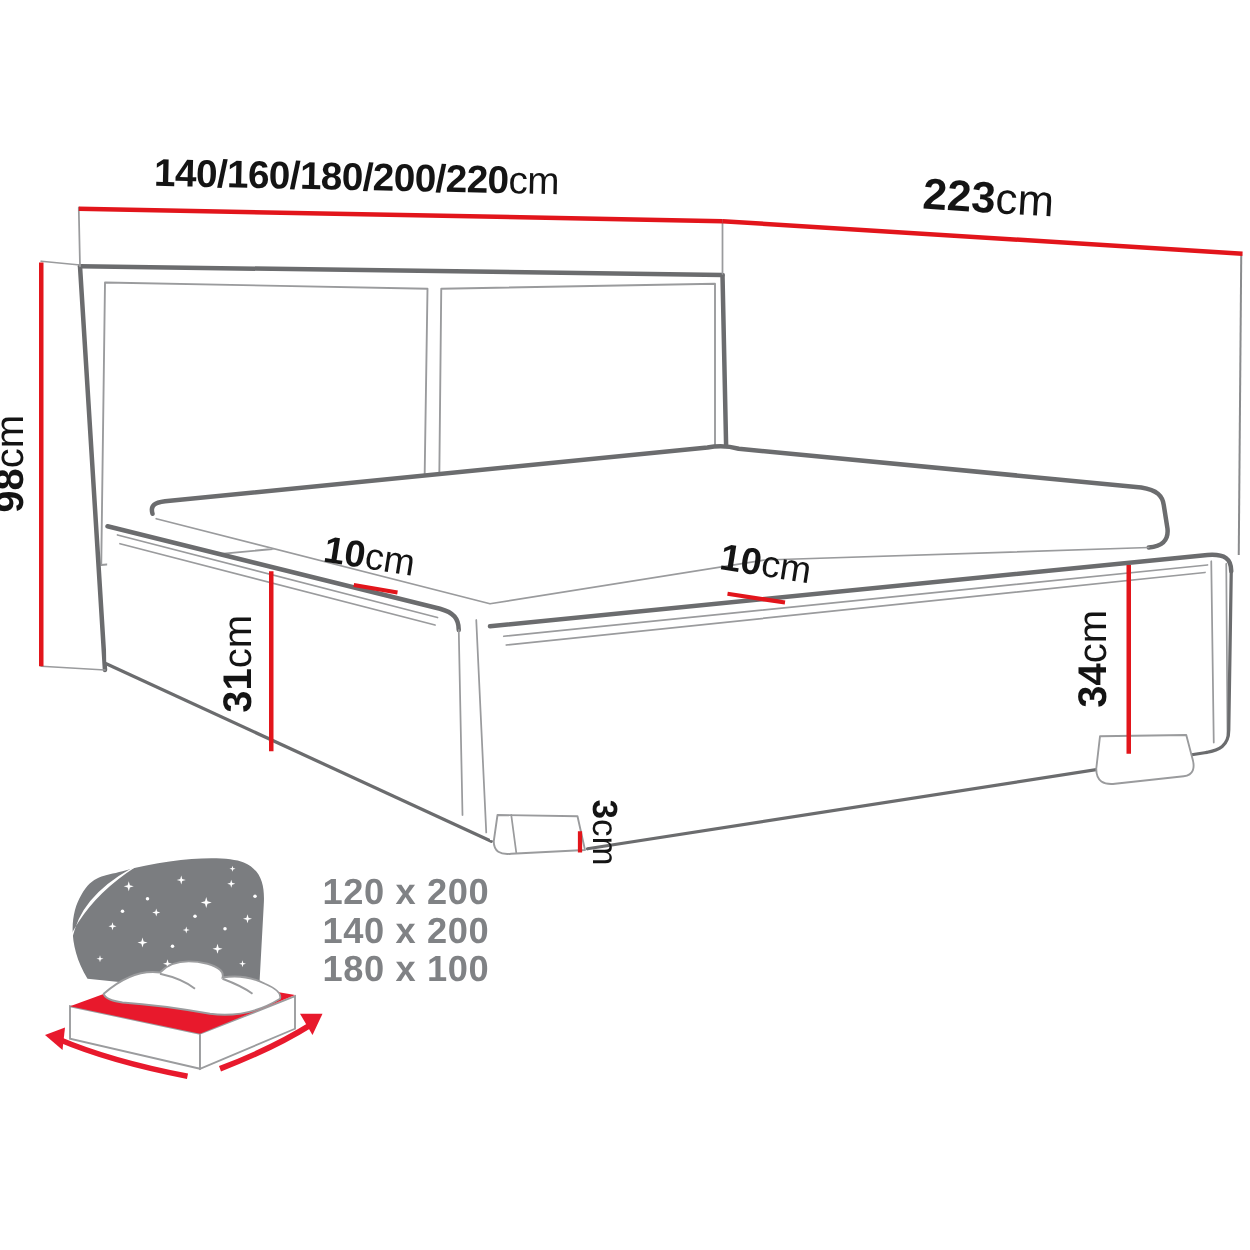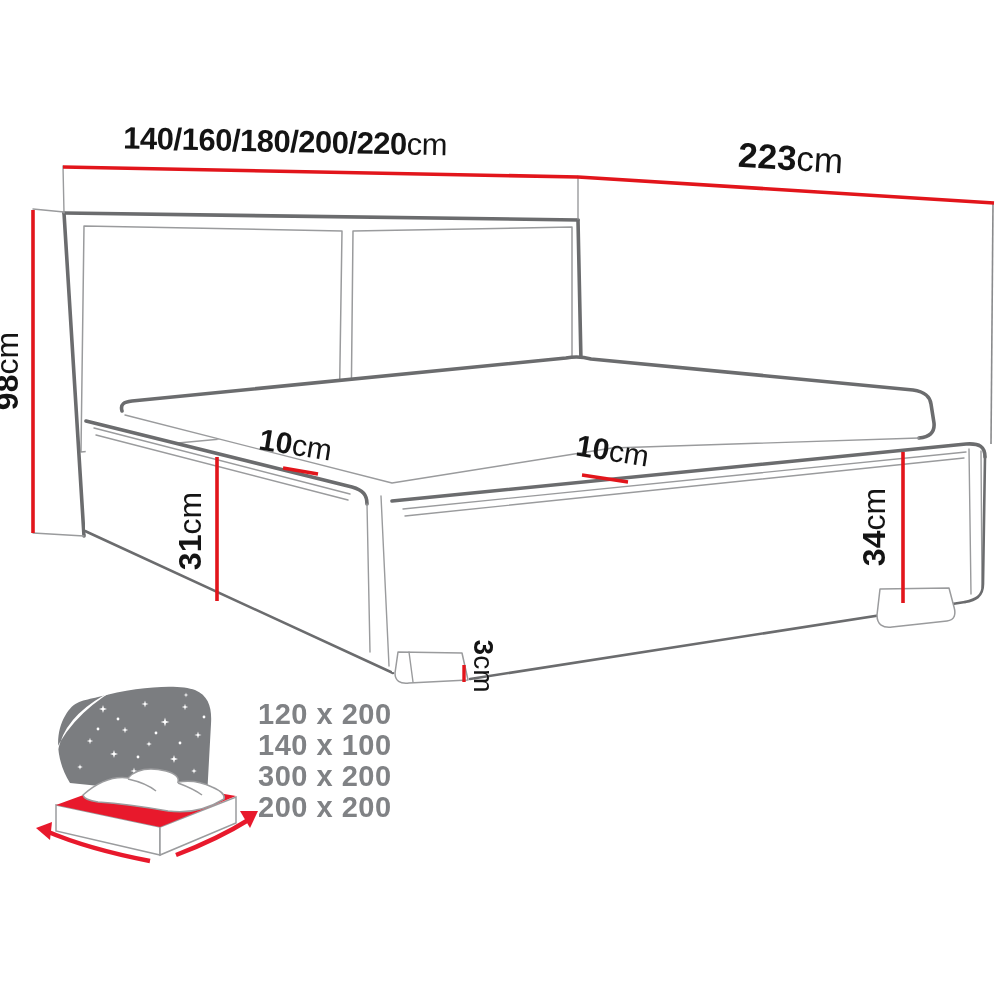--- a/index.html
+++ b/index.html
@@ -159,18 +159,17 @@
       </g>
       <g stroke="var(--icon-red)" fill="var(--icon-red)">
         <path d="M148,172 Q190,156 222,136" stroke-width="4.5" fill="none"></path>
         <path d="M212,128 L230,128 L222,145 Z" stroke="none"></path>
       </g>
     </g>
   </svg>
 
   <div class="size-list">
     <div>120 x 200</div>
-    <div>140 x 100</div>
-    <div>300 x 200</div>
-    <div>200 x 200</div>
+    <div>140 x 200</div>
+    <div>180 x 100</div>
   </div>
 
 </div>
 
 </body></html>

